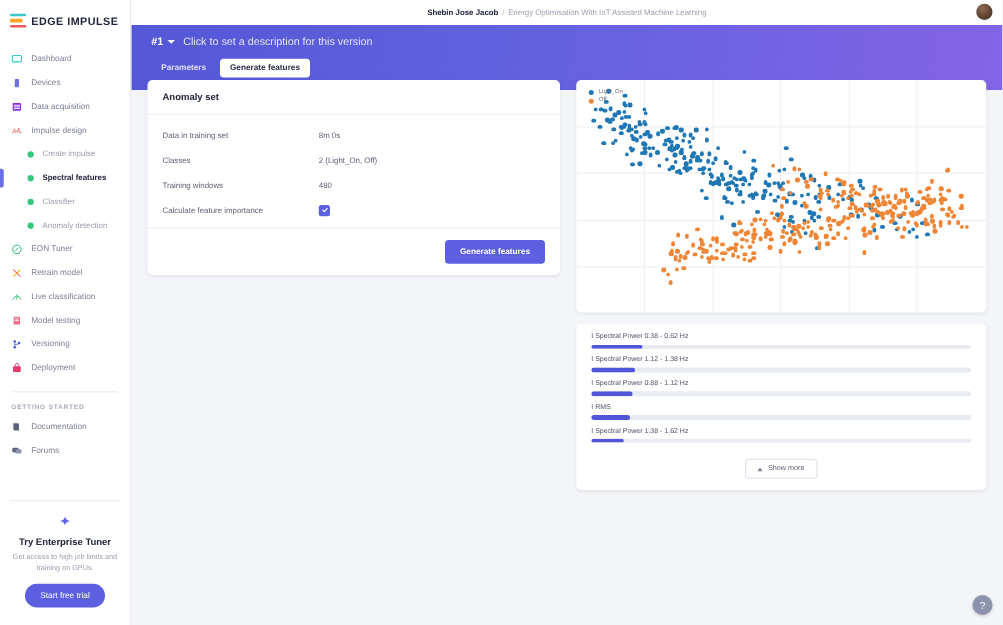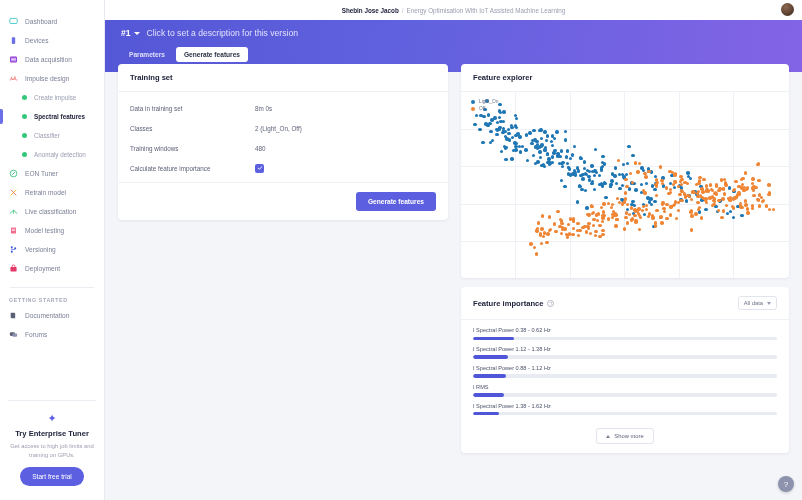--- a/index.html
+++ b/index.html
@@ -197,20 +197,28 @@
     font-size: 8px; display: flex; align-items: center; justify-content: center;
     cursor: pointer; z-index: 20; box-shadow: 0 1px 3px rgba(0,0,0,.18);
   }
 </style>
 </head>
 <body>
 
 <div class="app">
 
   <aside class="sidebar">
+    <div class="logo-row">
+      <span class="logo-mark">
+          <i></i>
+          <i></i>
+          <i></i>
+        </span>
+      <span class="logo-text">EDGE IMPULSE</span>
+    </div>
 
     <nav class="nav">
       <div class="nav-item">
         <span class="ic">
           <svg width="9" height="9" viewBox="0 0 16 16">
               <rect x="1.5" y="2.5" width="13" height="9" rx="1.5" fill="none" stroke="#3dc7c7" stroke-width="1.6"></rect>
             </svg>
         </span>
         <span>Dashboard</span>
       </div>
@@ -369,21 +377,21 @@
         <div class="tab">Parameters</div>
         <div class="tab active">Generate features</div>
       </div>
     </div>
 
     <div class="content">
 
       <div class="col-left">
         <div class="card">
           <div class="card-head">
-            <span class="ttl">Training set</span>
+            <span class="ttl">Anomaly set</span>
           </div>
           <div class="ts-body">
             <div class="ts-row">
               <span class="ts-label">Data in training set</span>
               <span class="ts-value">8m 0s</span>
             </div>
             <div class="ts-row">
               <span class="ts-label">Classes</span>
               <span class="ts-value">2 (Light_On, Off)</span>
             </div>
@@ -402,23 +410,20 @@
           </div>
           <div class="ts-foot">
             <button class="gen-btn">Generate features</button>
           </div>
         </div>
       </div>
 
       <div class="col-right">
 
         <div class="card">
-          <div class="card-head">
-            <span class="ttl">Feature explorer</span>
-          </div>
           <div class="fe-plot">
             <div class="fe-grid" id="fe-grid">
                 <div class="v" style="left: 16.6%;"></div>
                 <div class="v" style="left: 33.2%;"></div>
                 <div class="v" style="left: 49.8%;"></div>
                 <div class="v" style="left: 66.4%;"></div>
                 <div class="v" style="left: 83%;"></div>
                 <div class="h" style="top: 20%;"></div>
                 <div class="h" style="top: 40%;"></div>
                 <div class="h" style="top: 60%;"></div>
@@ -1023,30 +1028,20 @@
                 <div class="pt" style="left: 94.8212%; top: 62.3233%; background: rgb(239, 134, 54);"></div>
                 <div class="pt" style="left: 88.3165%; top: 60.4229%; background: rgb(239, 134, 54);"></div>
                 <div class="pt" style="left: 85.2872%; top: 61.3057%; background: rgb(239, 134, 54);"></div>
                 <div class="pt" style="left: 84.2993%; top: 54.16%; background: rgb(239, 134, 54);"></div>
                 <div class="pt" style="left: 86.4184%; top: 59.8548%; background: rgb(239, 134, 54);"></div>
               </div>
           </div>
         </div>
 
         <div class="card" style="margin-top:9px">
-          <div class="card-head">
-            <span class="ttl">
-              <span>Feature importance</span>
-              <span class="qmark">?</span>
-            </span>
-            <span class="fi-select">
-              <span>All data</span>
-              <span class="fi-caret"></span>
-            </span>
-          </div>
           <div class="fi-body" id="fi-list">
               <div class="fi-row">
                 <div class="fi-name">I Spectral Power 0.38 - 0.62 Hz</div>
                 <div class="fi-track">
                   <div class="fi-fill" style="width: 13.5%; background: rgb(79, 87, 216);"></div>
                 </div>
               </div>
               <div class="fi-row">
                 <div class="fi-name">I Spectral Power 1.12 - 1.38 Hz</div>
                 <div class="fi-track">

